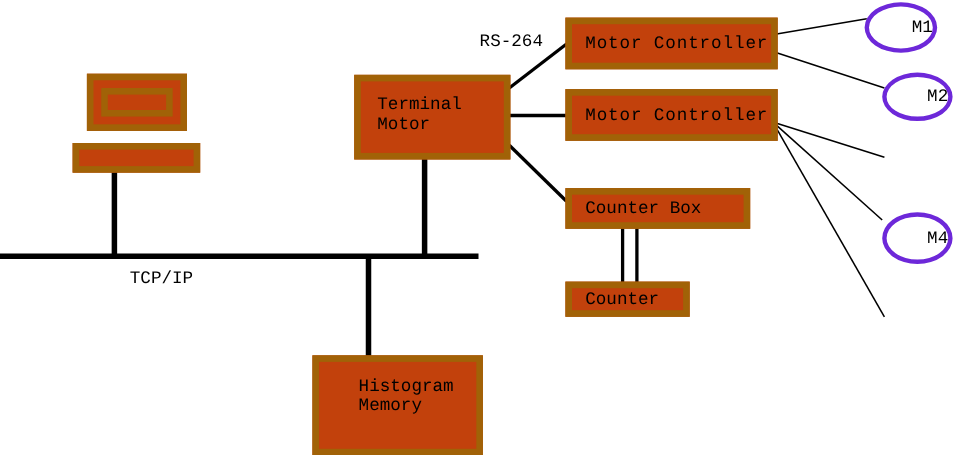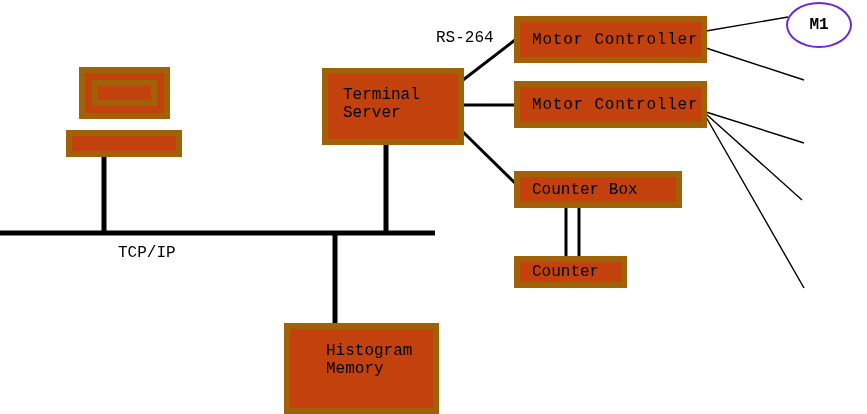--- a/index.html
+++ b/index.html
@@ -43,29 +43,28 @@
   .box .txt {
     white-space: pre-line;
     line-height: 18px;
   }
   .box.top-align {
     align-items: flex-start;
   }
   .ellipse {
     position: absolute;
     z-index: 2;
-    border: 2px solid #6d28d9;
+    border: 4px solid #6d28d9;
     border-radius: 50%;
     background: #ffffff;
     box-sizing: border-box;
     font-size: 16px;
     display: flex;
     align-items: center;
-    justify-content: center;
-    font-weight: bold;
+    justify-content: flex-end;
   }
 </style>
 </head>
 <body>
 
 <div class="canvas">
 
   <div class="free-label" style="left:118px; top:245px;">TCP/IP</div>
   <div class="free-label" style="left:436px; top:30px;">RS-264</div>
 
@@ -91,21 +90,21 @@
     <line x1="706" y1="114" x2="802" y2="200" stroke="#000" stroke-width="1.4"></line>
     <line x1="706" y1="117" x2="804" y2="288" stroke="#000" stroke-width="1.4"></line>
   </svg>
 
   <div class="box" style="left:79px; top:67px; width:91px; height:52px;"></div>
   <div class="box" style="left:92px; top:80px; width:65px; height:26px;"></div>
   <div class="box" style="left:66px; top:130px; width:116px; height:27px;"></div>
 
   <div class="box top-align" style="left:322px; top:68px; width:142px; height:77px; padding:12px 0 0 15px;">
     <span class="txt">Terminal
-Server</span>
+Motor</span>
   </div>
 
   <div class="box" style="left:514px; top:16px; width:193px; height:47px; padding-left:12px; letter-spacing:0.8px;">
     <span class="txt">Motor Controller</span>
   </div>
 
   <div class="box" style="left:514px; top:81px; width:193px; height:47px; padding-left:12px; letter-spacing:0.8px;">
     <span class="txt">Motor Controller</span>
   </div>
 
@@ -118,14 +117,20 @@
   </div>
 
   <div class="box top-align" style="left:284px; top:323px; width:155px; height:91px; padding:13px 0 16px 36px;">
     <span class="txt">Histogram
 Memory</span>
   </div>
 
   <div class="ellipse" style="left:786px; top:2px; width:66px; height:46px;">
     <span>M1</span>
   </div>
+  <div class="ellipse" style="left:802px; top:66px; width:64px; height:44px;">
+    <span>M2</span>
+  </div>
+  <div class="ellipse" style="left:802px; top:193px; width:64px; height:47px;">
+    <span>M4</span>
+  </div>
 
 </div>
 
 </body></html>

